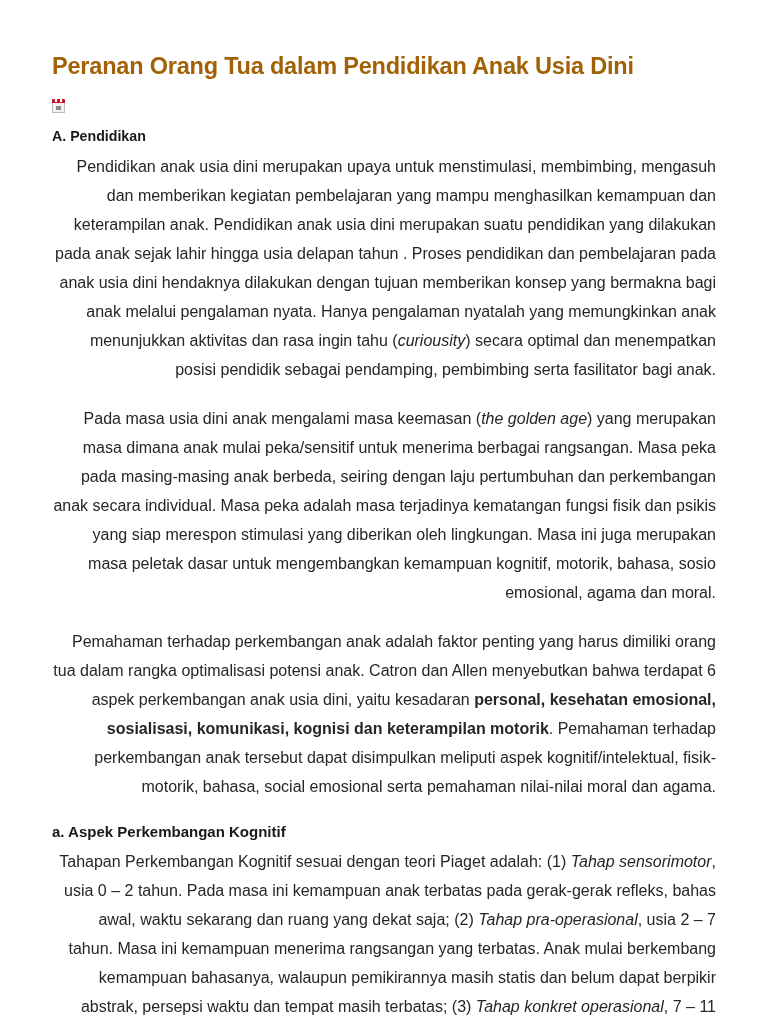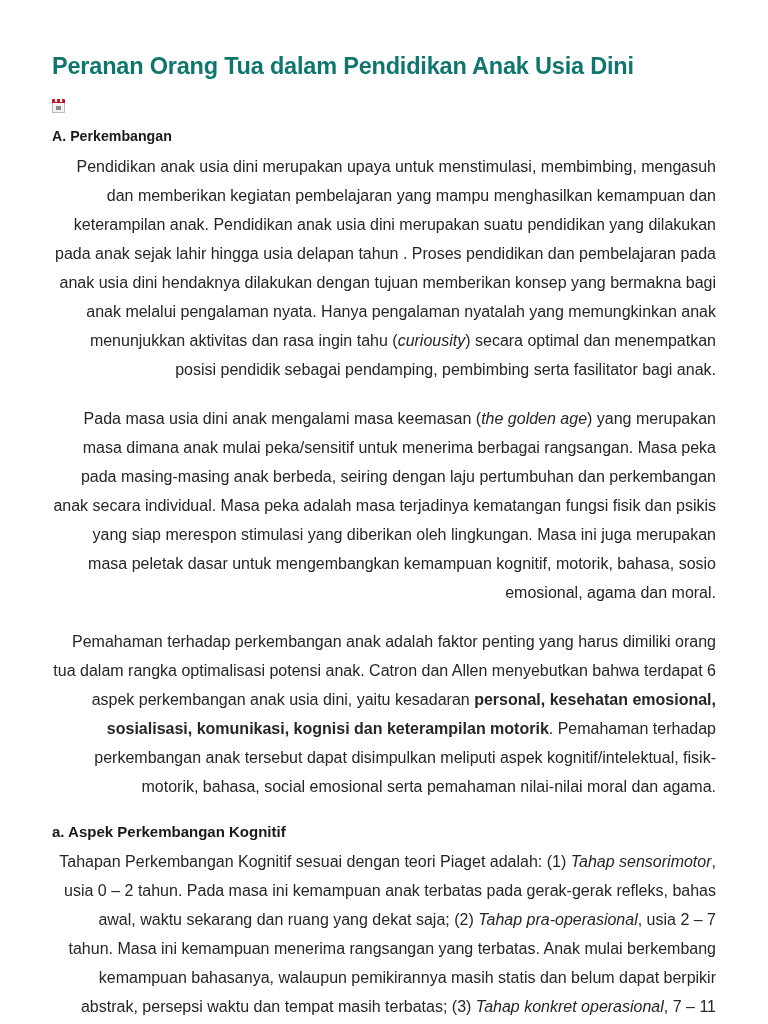--- a/index.html
+++ b/index.html
@@ -19,21 +19,21 @@
   .page {
     box-sizing: border-box;
     width: 768px;
     min-height: 1024px;
     padding: 52px 52px 0 52px;
     background: #ffffff;
   }
   .doc-title {
     font-size: 23.5px;
     font-weight: bold;
-    color: #0f766e;
+    color: #a16207;
     letter-spacing: -0.2px;
     margin: 0 0 16px 0;
     line-height: 1.2;
   }
   .icon-row {
     height: 24px;
     margin: 0 0 6px 0;
     display: block;
   }
   .calendar-icon {
@@ -109,21 +109,21 @@
 
   <div class="icon-row">
     <span class="calendar-icon">
       <span class="cal-top"></span>
       <span class="cal-ring-l"></span>
       <span class="cal-ring-r"></span>
       <span class="cal-body"></span>
     </span>
   </div>
 
-  <h2 class="section-head">A. Perkembangan</h2>
+  <h2 class="section-head">A. Pendidikan</h2>
 
   <p class="body-par"><span>Pendidikan anak usia dini merupakan upaya untuk menstimulasi, membimbing, mengasuh dan memberikan kegiatan pembelajaran yang mampu menghasilkan kemampuan dan keterampilan anak. Pendidikan anak usia dini merupakan suatu pendidikan yang dilakukan pada anak sejak lahir hingga usia delapan tahun . Proses pendidikan dan pembelajaran pada anak usia dini hendaknya dilakukan dengan tujuan memberikan konsep yang bermakna bagi anak melalui pengalaman nyata. Hanya pengalaman nyatalah yang memungkinkan anak menunjukkan aktivitas dan rasa ingin tahu (</span><span class="i">curiousity</span><span>) secara optimal dan menempatkan posisi pendidik sebagai pendamping, pembimbing serta fasilitator bagi anak.</span></p>
 
   <p class="body-par"><span>Pada masa usia dini anak mengalami masa keemasan (</span><span class="i">the golden age</span><span>) yang merupakan masa dimana anak mulai peka/sensitif untuk menerima berbagai rangsangan. Masa peka pada masing-masing anak berbeda, seiring dengan laju pertumbuhan dan perkembangan anak secara individual. Masa peka adalah masa terjadinya kematangan fungsi fisik dan psikis yang siap merespon stimulasi yang diberikan oleh lingkungan. Masa ini juga merupakan masa peletak dasar untuk mengembangkan kemampuan kognitif, motorik, bahasa, sosio emosional, agama dan moral.</span></p>
 
   <h3 class="sub-head"></h3>
 
   <p class="body-par"><span>Pemahaman terhadap perkembangan anak adalah faktor penting yang harus dimiliki orang tua dalam rangka optimalisasi potensi anak. Catron dan Allen menyebutkan bahwa terdapat 6 aspek perkembangan anak usia dini, yaitu kesadaran </span><span class="b">personal, kesehatan emosional, sosialisasi, komunikasi, kognisi dan keterampilan motorik</span><span>. Pemahaman terhadap perkembangan anak tersebut dapat disimpulkan meliputi aspek kognitif/intelektual, fisik-motorik, bahasa, social emosional serta pemahaman nilai-nilai moral dan agama.</span></p>
 
   <h4 class="subsub-head">a. Aspek Perkembangan Kognitif</h4>

